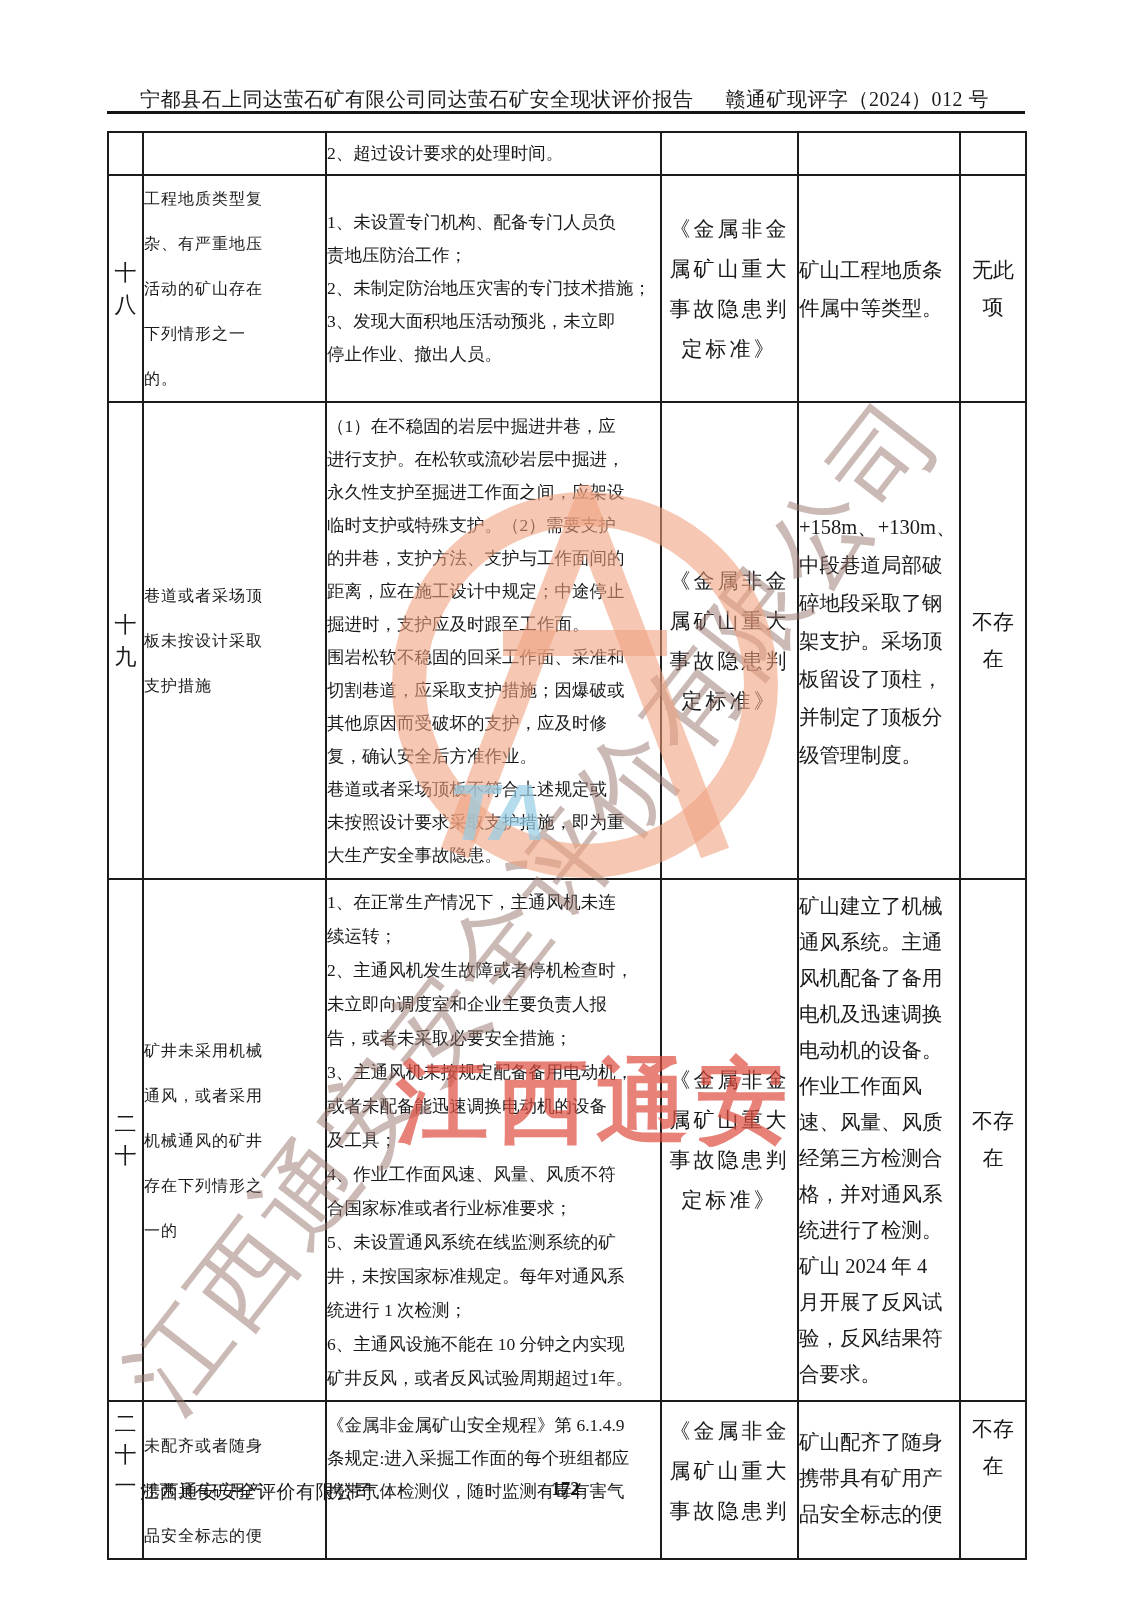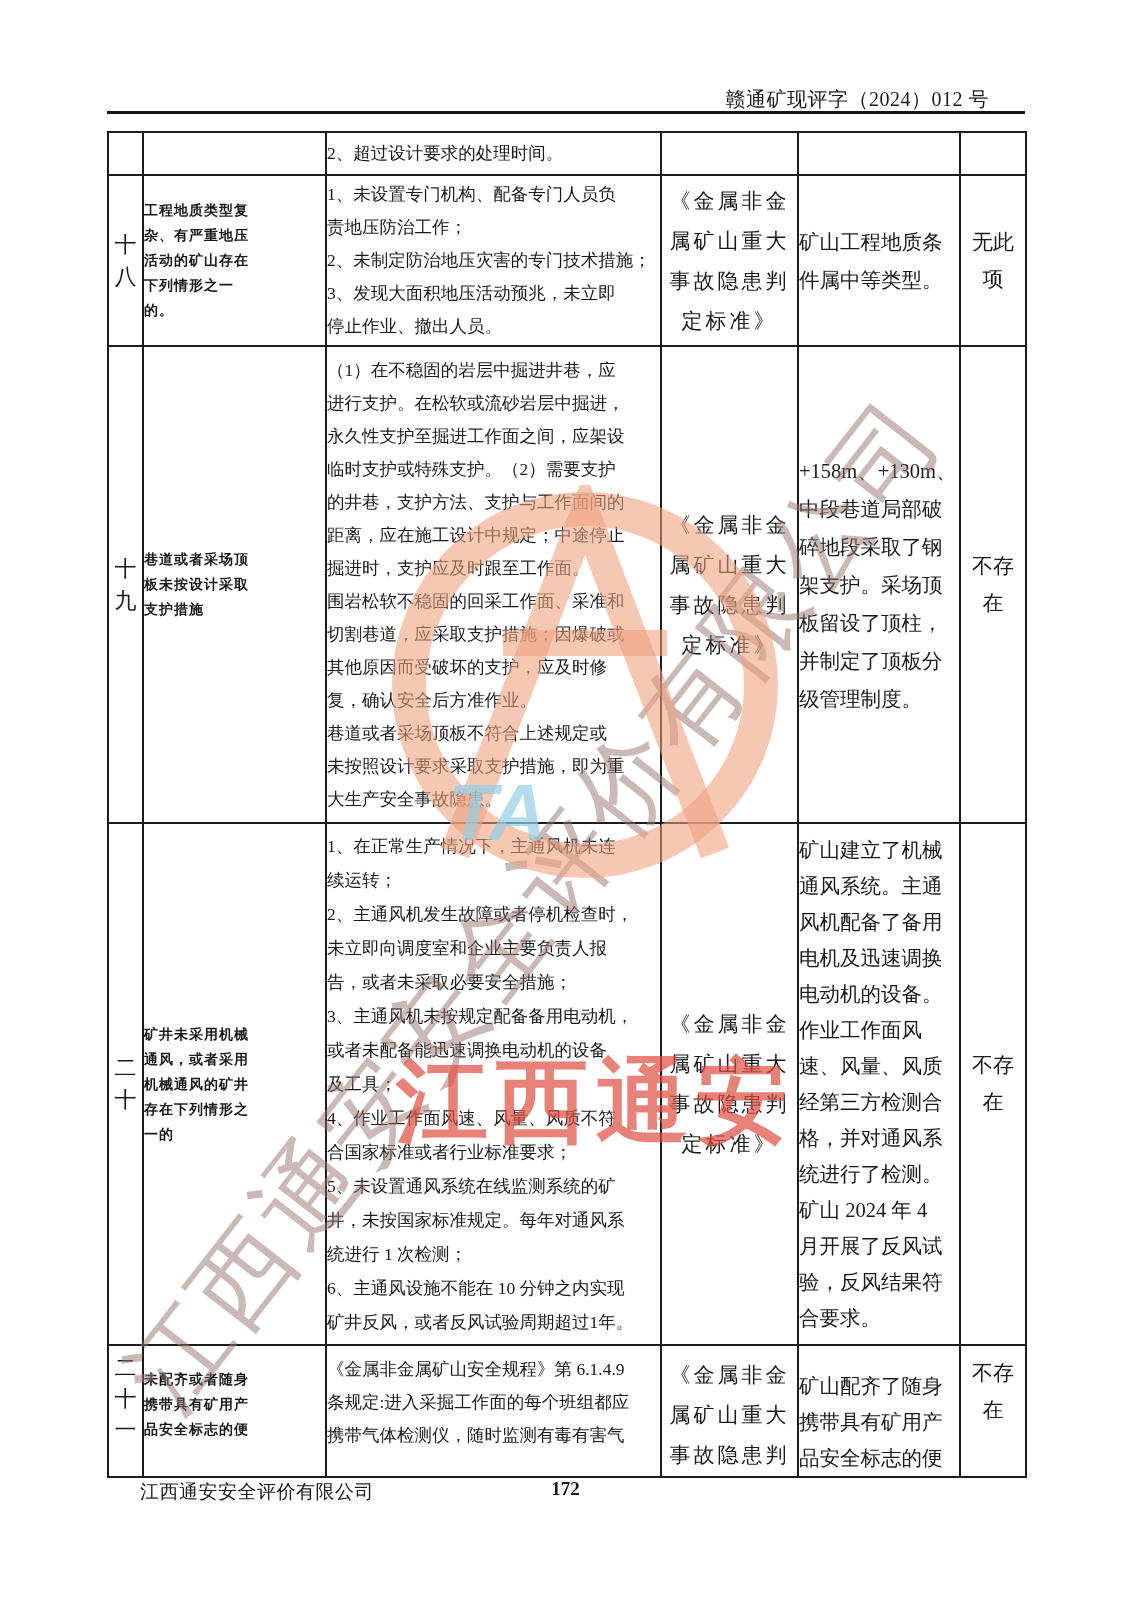--- a/index.html
+++ b/index.html
@@ -28,21 +28,21 @@
     vertical-align:middle;
     overflow:hidden;
     white-space:pre;
   }
   tr.r0{height:43px;padding-left:37px;}
   tr.r1{height:171px;}
   tr.r2{height:477px;}
   tr.r3{height:522px;}
   tr.r4{height:99px;}
   td.num{font-size:22px;line-height:32px;text-align:center;}
-  td.item{font-size:14px;line-height:25px;letter-spacing:1px;padding-left:8px;padding-right:2px;font-weight:bold;}
+  td.item{font-size:16px;line-height:45px;letter-spacing:1px;padding-left:8px;padding-right:2px;}
   td.detail{font-size:17.5px;line-height:33px;padding-left:7px;}
   tr.r3 td.detail{line-height:34px;}
   td.basis{font-size:21px;line-height:40px;letter-spacing:3px;text-align:center;}
   td.status{font-size:20.5px;line-height:38px;padding-left:9px;padding-right:2px;}
   tr.r3 td.status{line-height:36px;}
   td.concl{font-size:21px;line-height:37px;text-align:center;}
   tr.r0 td.detail{text-align:left;}
   tr.r4 td{vertical-align:top;}
   tr.r4 td.num{padding-top:6px;line-height:31px;}
   tr.r4 td.item{padding-top:21px;}
@@ -73,20 +73,21 @@
     position:absolute;left:396px;top:1040px;
     font-size:92px;font-weight:700;letter-spacing:8px;
     color:rgba(222,77,64,0.70);white-space:nowrap;
   }
 </style>
 </head>
 <body>
 
 <div class="page">
 
+  <div class="header-left">宁都县石上同达萤石矿有限公司同达萤石矿安全现状评价报告</div>
   <div class="header-right">赣通矿现评字（2024）012 号</div>
   <div class="header-rule"></div>
 
   <table class="doc">
     <colgroup>
       <col style="width:35px">
         <col style="width:183px">
         <col style="width:335px">
       <col style="width:137px">
         <col style="width:162px">

